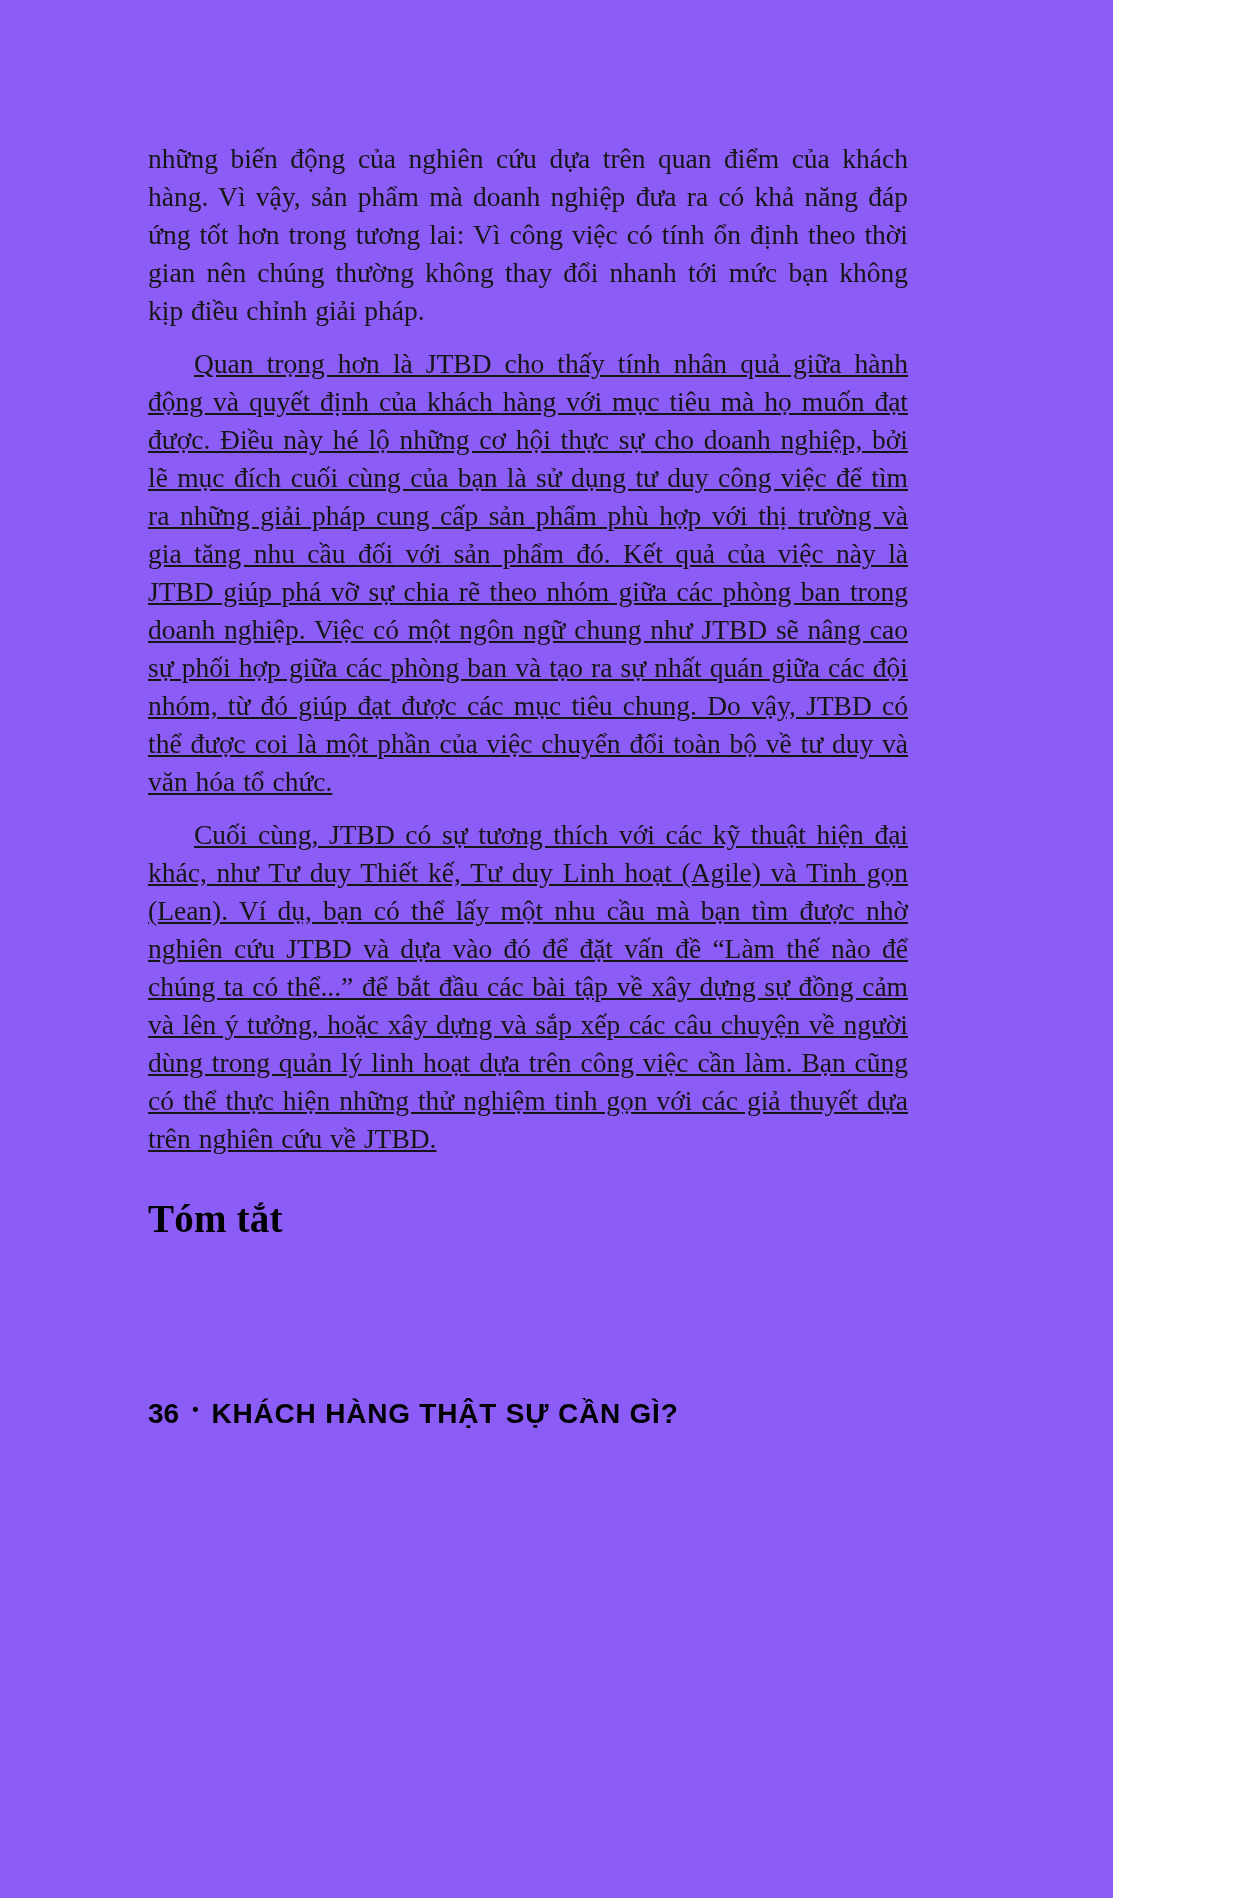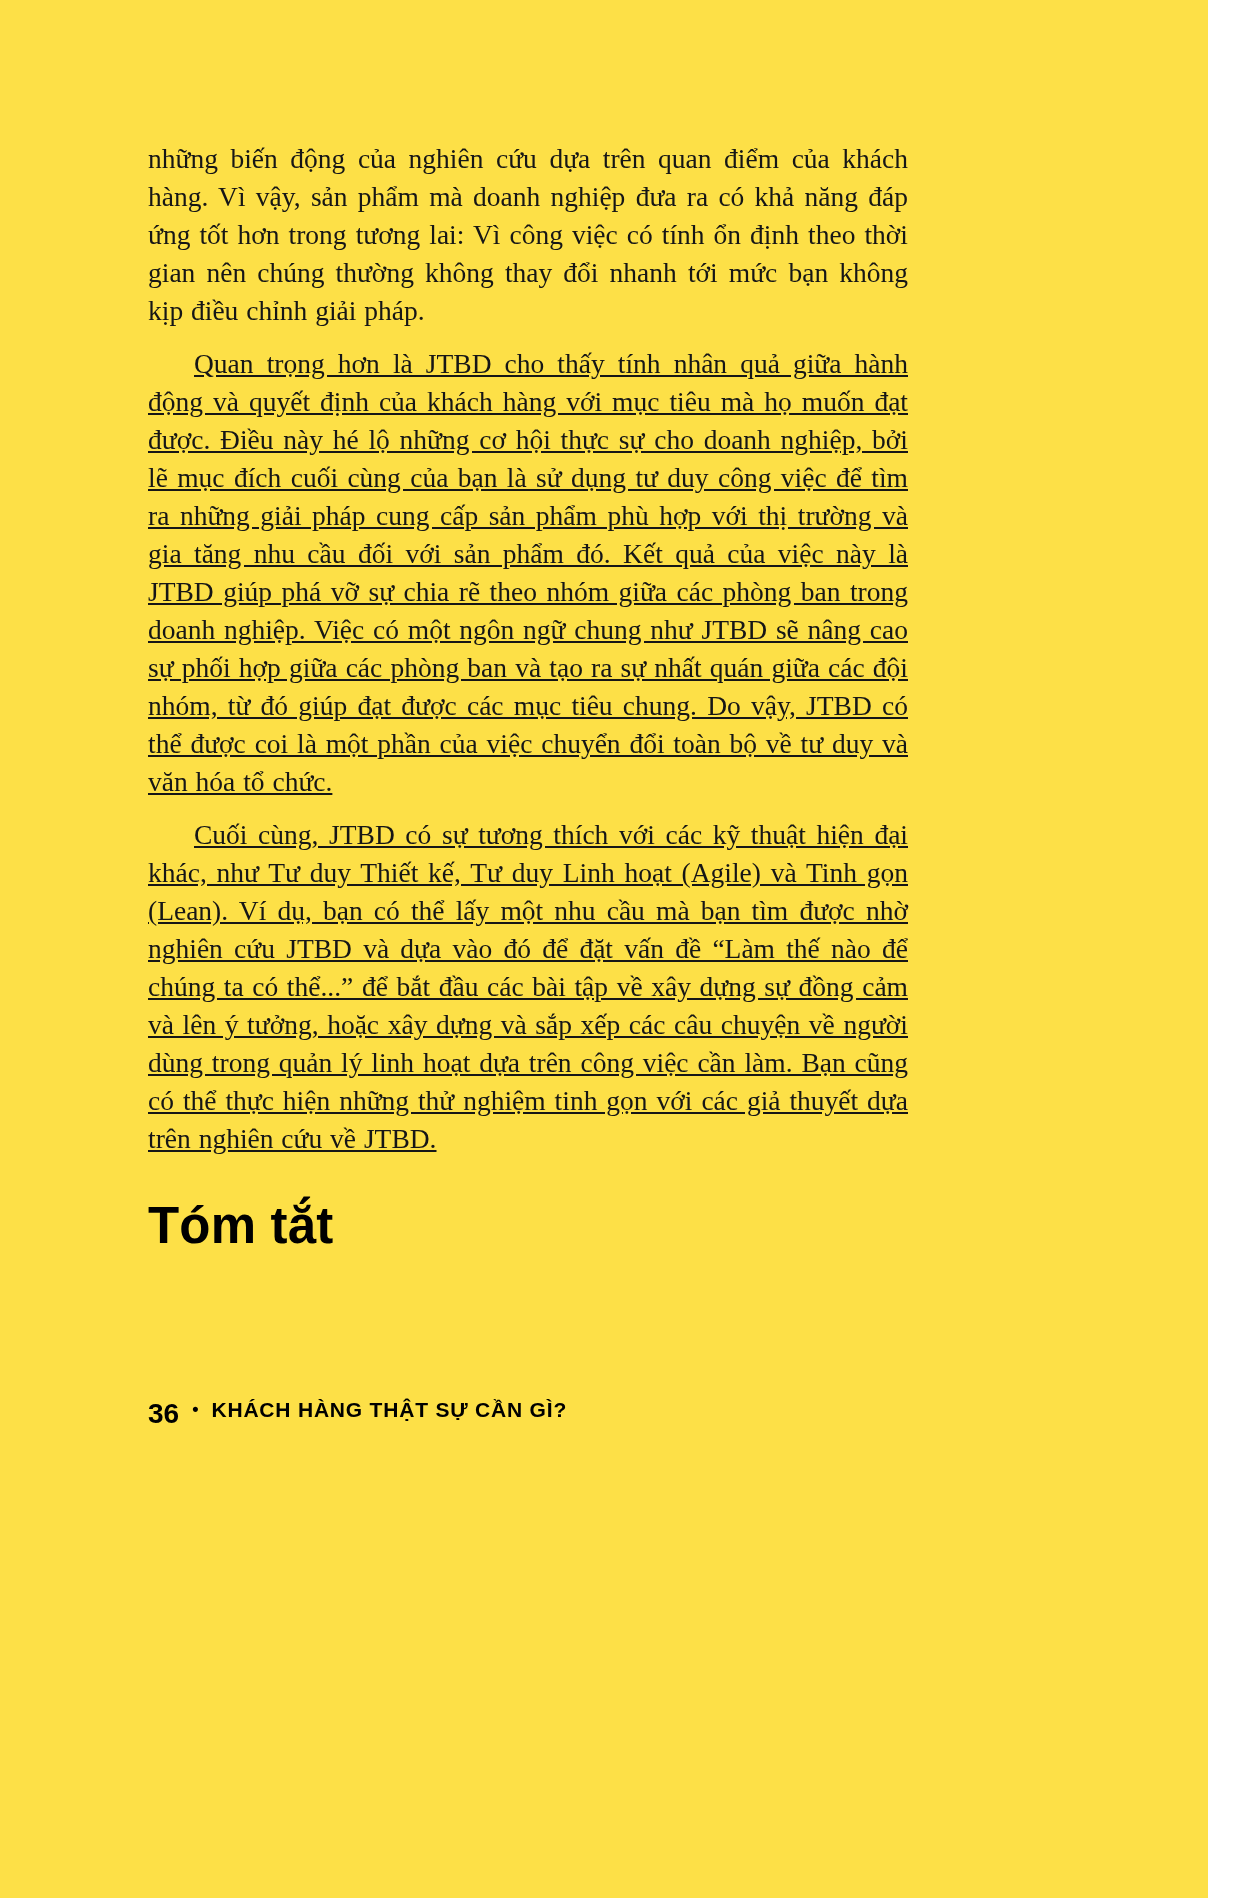--- a/index.html
+++ b/index.html
@@ -1,21 +1,21 @@
 <!DOCTYPE html>
 <html lang="vi"><head>
 <meta charset="utf-8">
 <style>
   * { margin: 0; padding: 0; box-sizing: border-box; }
   html, body { background: #ffffff; }
   .page {
     position: relative;
-    width: 1208px;
+    width: 1113px;
     height: 1898px;
-    background: #fde047;
+    background: #8b5cf6;
     overflow: hidden;
     font-family: "Liberation Serif", serif;
     color: #161616;
   }
   .text-block {
     position: absolute;
     top: 140px;
     left: 148px;
     width: 760px;
   }
@@ -23,23 +23,23 @@
     font-size: 27.5px;
     line-height: 38px;
     text-align: justify;
     margin-bottom: 15px;
     color: #161616;
     word-spacing: 1px;
   }
   p.para.indent { text-indent: 46px; text-decoration: underline; }
   p.para:last-of-type { margin-bottom: 0; }
   h2.heading {
-    font-family: Liberation Sans, sans-serif;
+    font-family: Liberation Serif, serif;
     font-weight: 700;
-    font-size: 51px;
+    font-size: 39px;
     color: #000000;
     margin-top: 38px;
     margin-bottom: 24px;
     letter-spacing: 0.2px;
   }
   .footer {
     position: absolute;
     left: 148px;
     top: 1398px;
     display: flex;
@@ -52,21 +52,21 @@
   .footer .page-num {
     font-size: 28px;
     font-weight: 700;
   }
   .footer .sep {
     font-size: 18px;
     position: relative;
     top: 1px;
   }
   .footer .book-title {
-    font-size: 21px;
+    font-size: 28px;
     letter-spacing: 0.8px;
   }
 </style>
 </head>
 <body>
 
 <div class="page">
 
   <div class="text-block">
     <p class="para no-indent">những biến động của nghiên cứu dựa trên quan điểm của khách hàng. Vì vậy, sản phẩm mà doanh nghiệp đưa ra có khả năng đáp ứng tốt hơn trong tương lai: Vì công việc có tính ổn định theo thời gian nên chúng thường không thay đổi nhanh tới mức bạn không kịp điều chỉnh giải pháp.</p>

